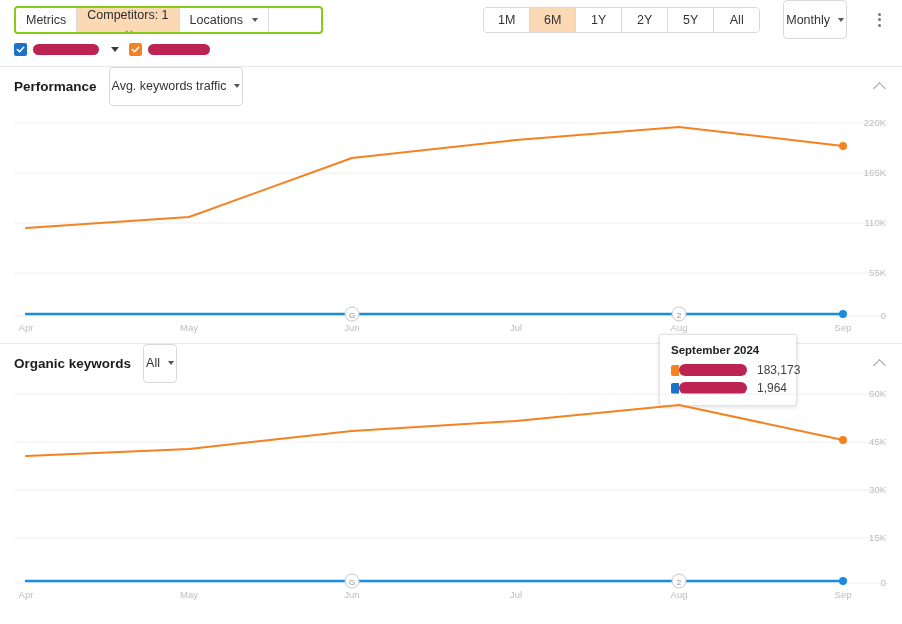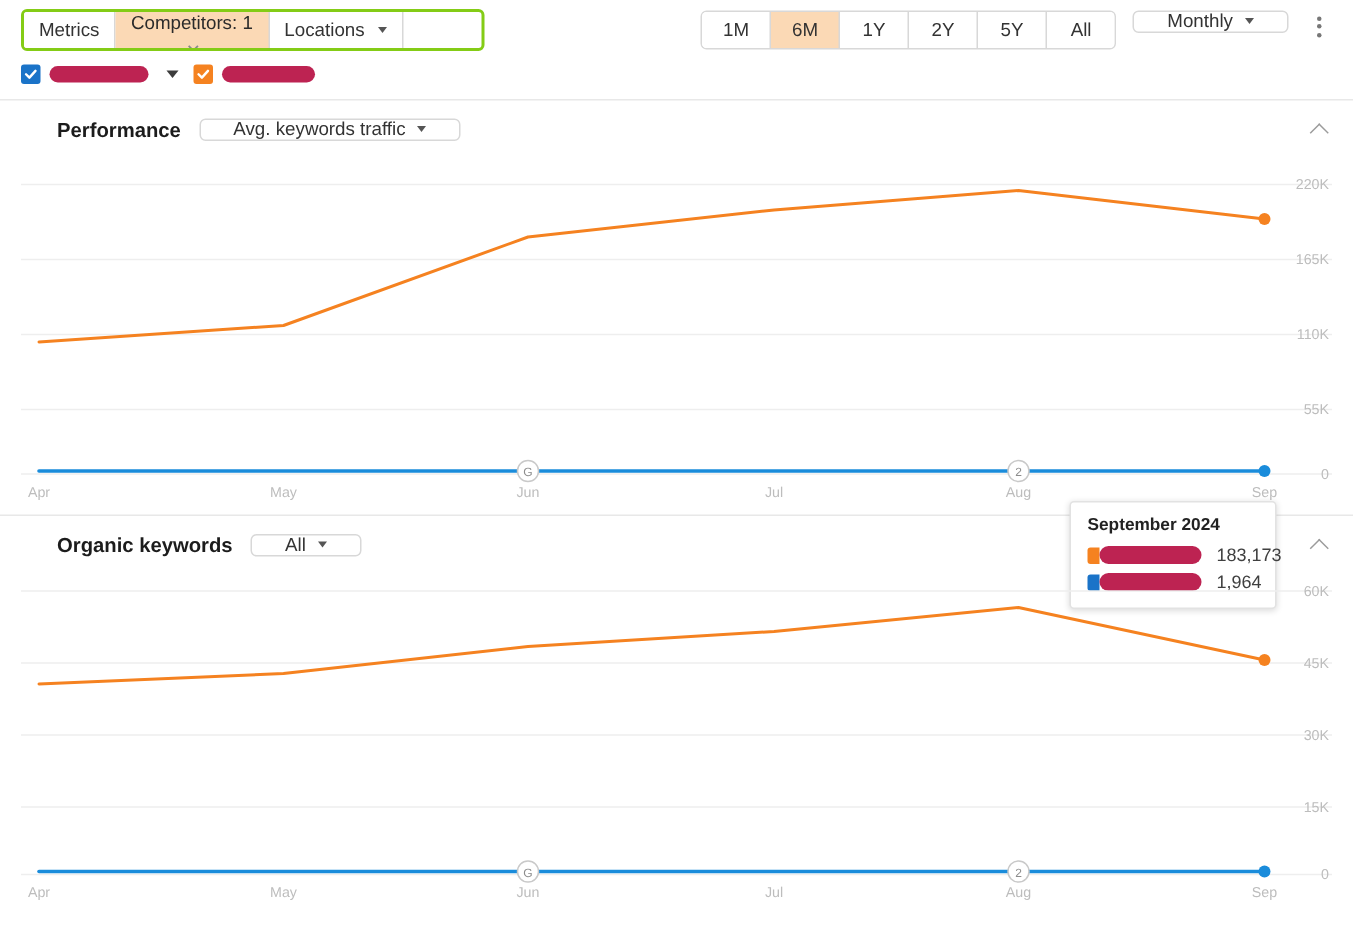--- a/index.html
+++ b/index.html
@@ -62,22 +62,22 @@
     width: 0; height: 0;
     border-left: 3.5px solid transparent;
     border-right: 3.5px solid transparent;
     border-top: 4.5px solid #555;
     display: inline-block;
     margin-left: 3px;
   }
 
   .toolbar-right {
     display: flex;
-    align-items: flex-start;
-    gap: 11px;
+    align-items: center;
+    gap: 23px;
   }
   .range-group {
     display: flex;
     border: 1px solid #d8d8d8;
     border-radius: 4px;
     overflow: hidden;
     height: 24px;
     background: #fff;
   }
   .range-btn {
@@ -92,22 +92,22 @@
     background: #fff;
     cursor: pointer;
   }
   .range-btn:last-child { border-right: none; }
   .range-btn.active { background: #fbd9b5; }
 
   .select-btn {
     display: flex;
     align-items: center;
     gap: 5px;
-    height: 15px;
-    padding: 0 22px;
+    height: 39px;
+    padding: 0 2px;
     border: 1px solid #d8d8d8;
     border-radius: 4px;
     background: #fff;
     font-size: 12.5px;
     color: #333;
     box-sizing: border-box;
     cursor: pointer;
     white-space: nowrap;
   }
 
@@ -171,21 +171,20 @@
   
   .section {
     border-top: 1px solid #e8e8e8;
   }
   .section-header {
     display: flex;
     align-items: center;
     height: 38px;
     padding: 0 14px;
     box-sizing: border-box;
-    margin-left: 24px;
   }
   .section-title {
     font-size: 13.5px;
     font-weight: bold;
     color: #1c1c1c;
     margin-right: 12px;
   }
   .chevron-up {
     margin-left: auto;
     width: 16px; height: 16px;
@@ -358,21 +357,21 @@
       <g font-family="Liberation Sans, sans-serif" font-size="9.5" fill="#bdbdbd" text-anchor="middle">
         <text x="26" y="226">Apr</text>
         <text x="189" y="226">May</text>
         <text x="352" y="226">Jun</text>
         <text x="516" y="226">Jul</text>
         <text x="679" y="226">Aug</text>
         <text x="843" y="226">Sep</text>
       </g>
     </svg>
 
-    <div class="tooltip" style="left:713px; top:229px; width:138px;">
+    <div class="tooltip" style="left:659px; top:229px; width:138px;">
       <div class="tt-title">September 2024</div>
       <div class="tt-row">
         <span class="tt-swatch" style="background:#f58220"></span>
         <span class="tt-bar" style="width:68px"></span>
         <span class="tt-val">183,173</span>
       </div>
       <div class="tt-row">
         <span class="tt-swatch" style="background:#1a73c8"></span>
         <span class="tt-bar" style="width:68px"></span>
         <span class="tt-val">1,964</span>

